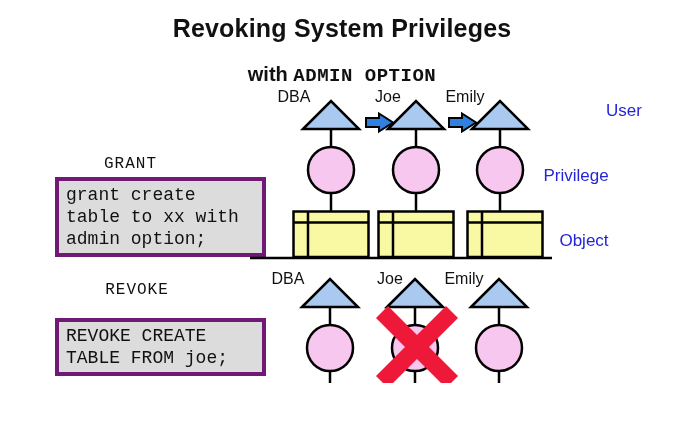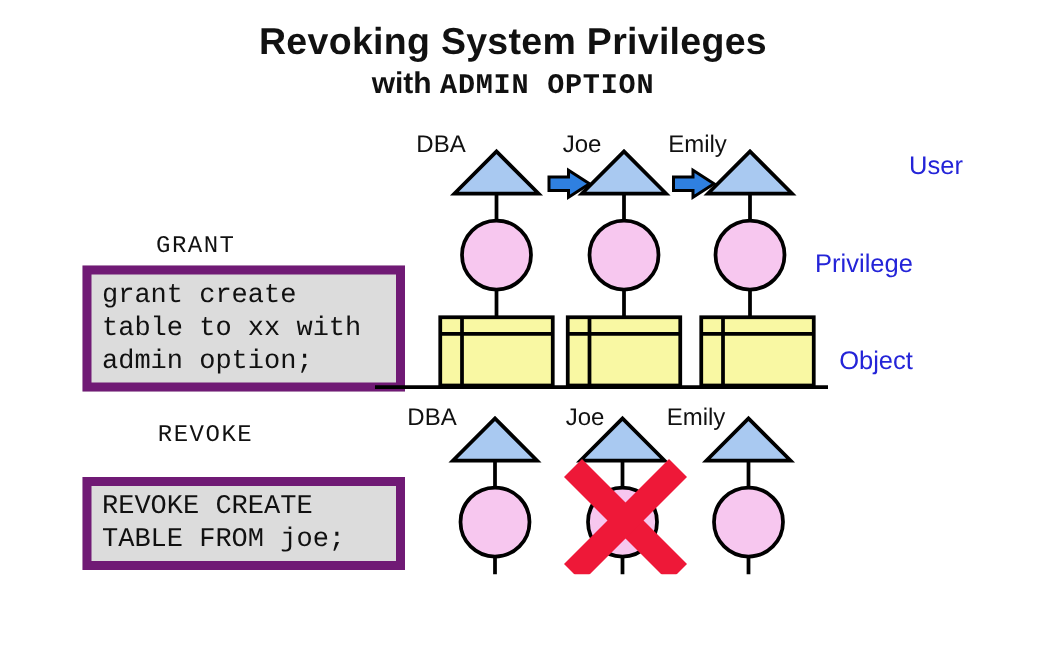--- a/index.html
+++ b/index.html
@@ -6,30 +6,30 @@
   #stage{
     position:relative;width:700px;height:383px;background:#ffffff;
     overflow:hidden;font-family:"Liberation Sans",sans-serif;color:#111;
   }
   .abs{position:absolute;}
   .ctr{transform:translateX(-50%);white-space:nowrap;}
 
   
   .title-wrap{left:0;top:14px;width:684px;text-align:center;}
   .title-line1{font-size:25px;font-weight:bold;letter-spacing:0.2px;}
-  .title-line2{margin-top:2px;font-size:20px;font-weight:bold;}
+  .title-line2{margin-top:20px;font-size:20px;font-weight:bold;}
   .title-line2 .code{font-family:"Liberation Mono","DejaVu Sans Mono",monospace;font-size:19px;font-weight:bold;letter-spacing:0.5px;}
 
   
   .panel-heading{
     font-family:"Liberation Mono","DejaVu Sans Mono",monospace;
     font-size:16px;text-align:center;letter-spacing:1px;
   }
   .sql-box{
-    background:#dcdcdc;border:6px solid #701a75;
+    background:#dcdcdc;border:4px solid #701a75;
     font-family:"Liberation Mono","DejaVu Sans Mono",monospace;
     font-size:18px;line-height:22px;white-space:pre-line;
     padding:3px 7px;width:189px;
   }
 
   
   .legend-label{font-size:17px;color:#2424d8;}
 
   
   .user-name{font-size:16px;color:#111;}

